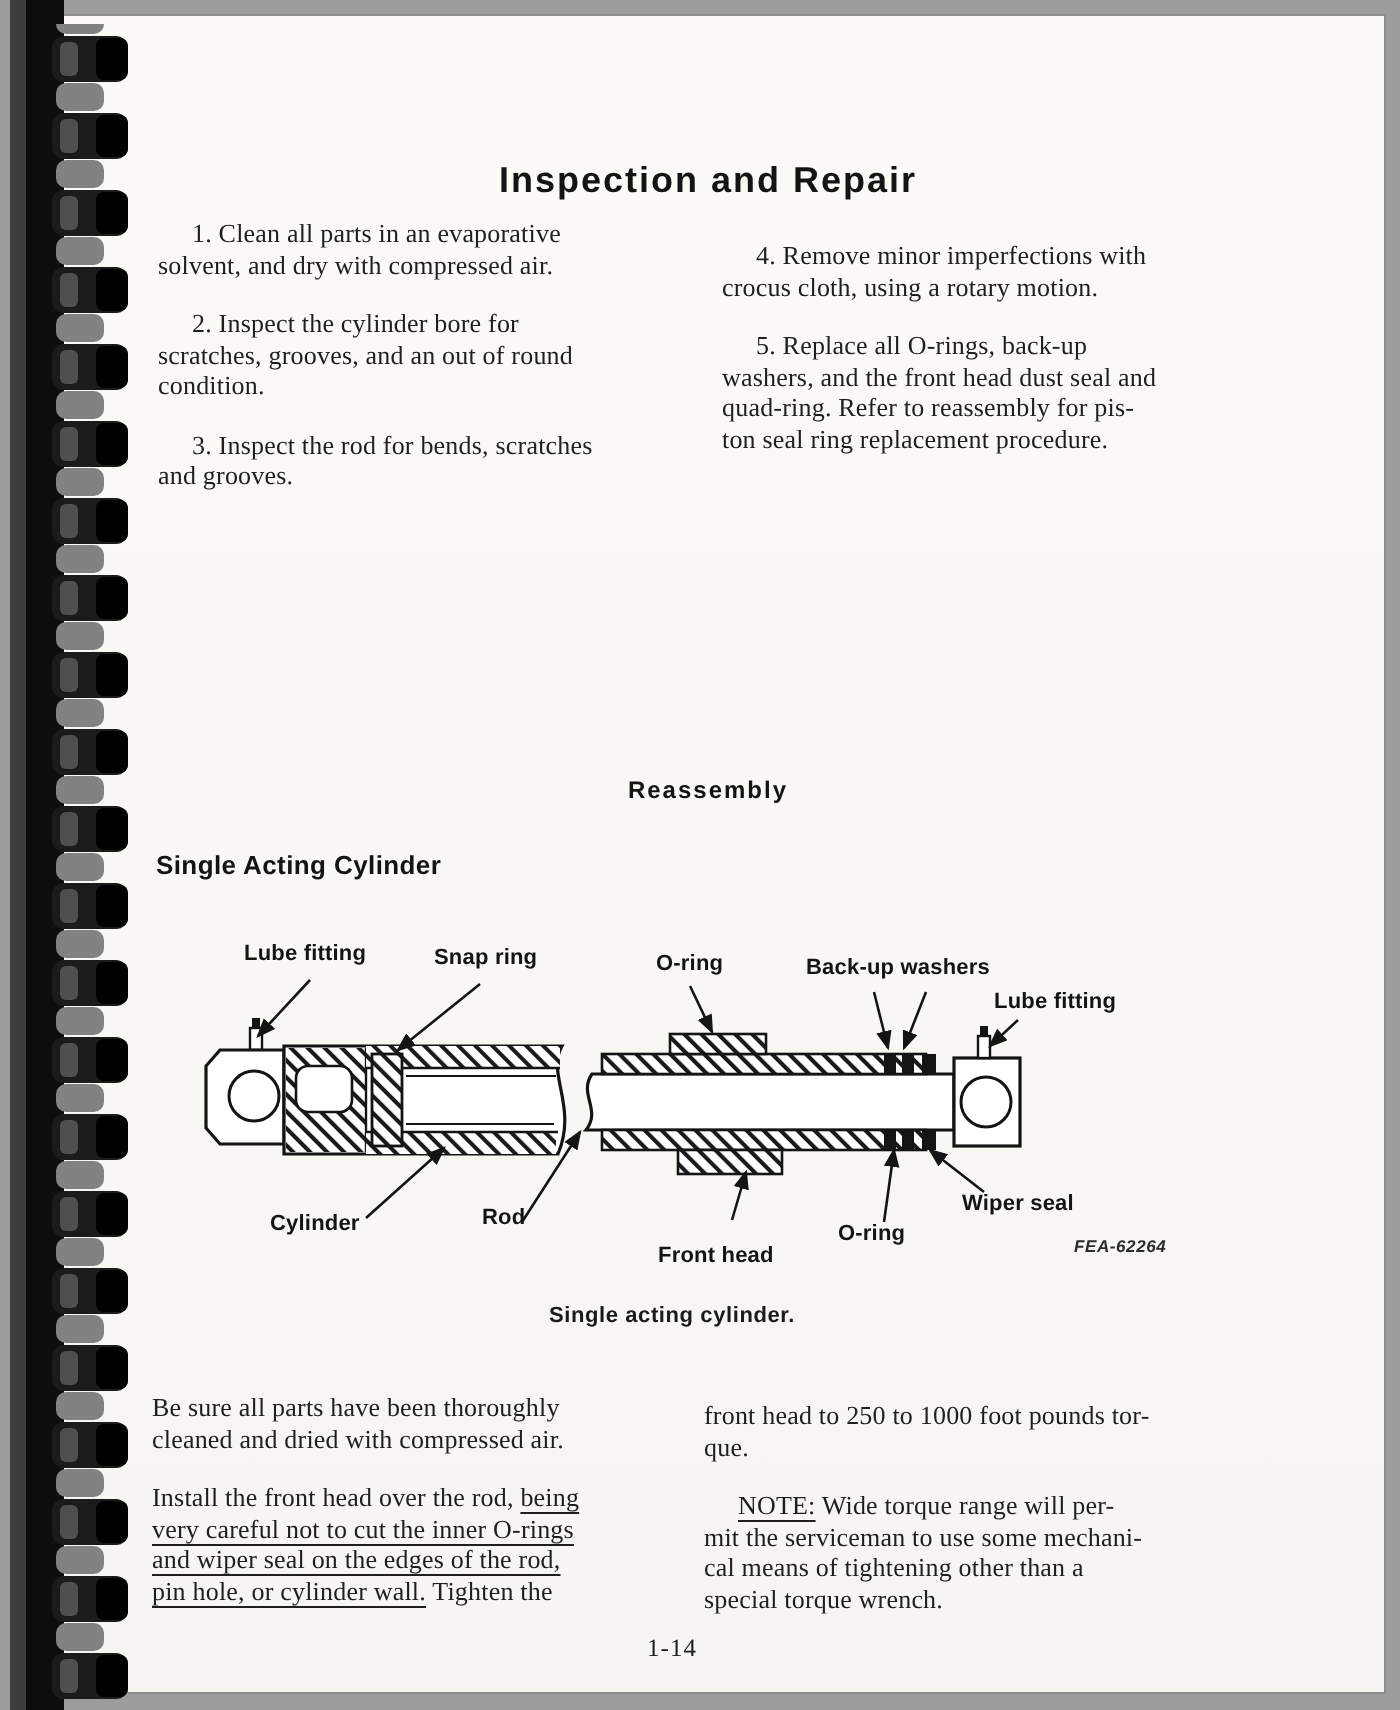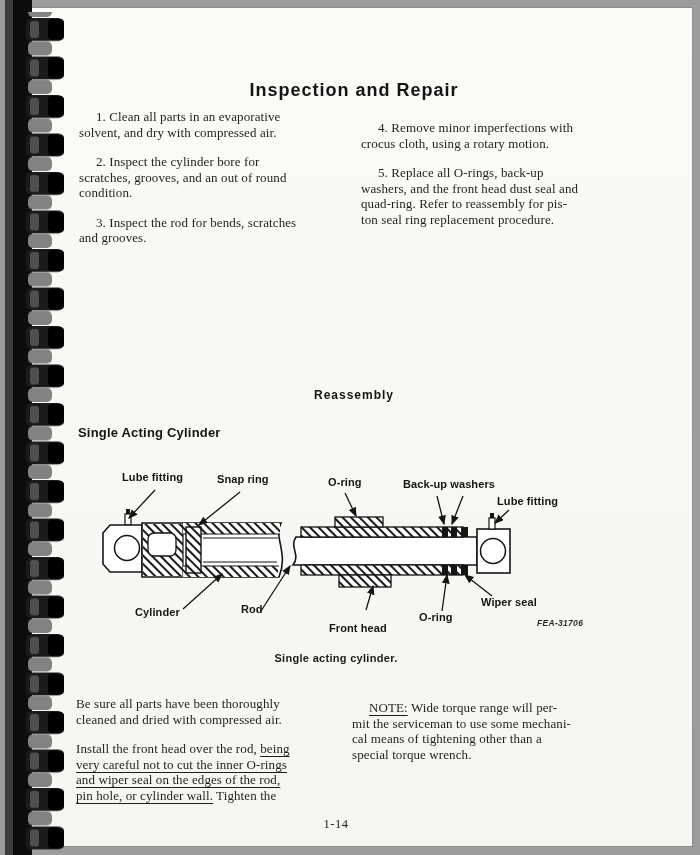--- a/index.html
+++ b/index.html
@@ -177,35 +177,37 @@
     <div class="lbl" style="left:37px;top:6px">Lube fitting</div>
     <div class="lbl" style="left:132px;top:8px">Snap ring</div>
     <div class="lbl" style="left:243px;top:11px">O-ring</div>
     <div class="lbl" style="left:318px;top:13px">Back-up washers</div>
     <div class="lbl" style="left:412px;top:30px">Lube fitting</div>
     <div class="lbl" style="left:50px;top:141px">Cylinder</div>
     <div class="lbl" style="left:156px;top:138px">Rod</div>
     <div class="lbl" style="left:244px;top:157px">Front head</div>
     <div class="lbl" style="left:334px;top:146px">O-ring</div>
     <div class="lbl" style="left:396px;top:131px">Wiper seal</div>
-    <div class="figref" style="left:452px;top:153px">FEA-31706</div>
+    <div class="figref" style="left:452px;top:153px">FEA-62264</div>
   </div>
 
   <div class="abs caption">Single acting cylinder.</div>
 
   <div class="col bl">
     <p class="para">Be sure all parts have been thoroughly
 cleaned and dried with compressed air.</p>
     <p class="para"><span>Install the front head over the rod, </span><span class="u">being
 very careful not to cut the inner O-rings
 and wiper seal on the edges of the rod,
 pin hole, or cylinder wall.</span><span>  Tighten the</span></p>
   </div>
 
   <div class="col br">
+    <p class="para">front head to 250 to 1000 foot pounds tor-
+que.</p>
     <p class="para indent"><span class="u">NOTE:</span><span>  Wide torque range will per-
 mit the serviceman to use some mechani-
 cal means of tightening other than a
 special torque wrench.</span></p>
   </div>
 
   <div class="abs pagenum">1-14</div>
 </div>
 
 </body></html>

